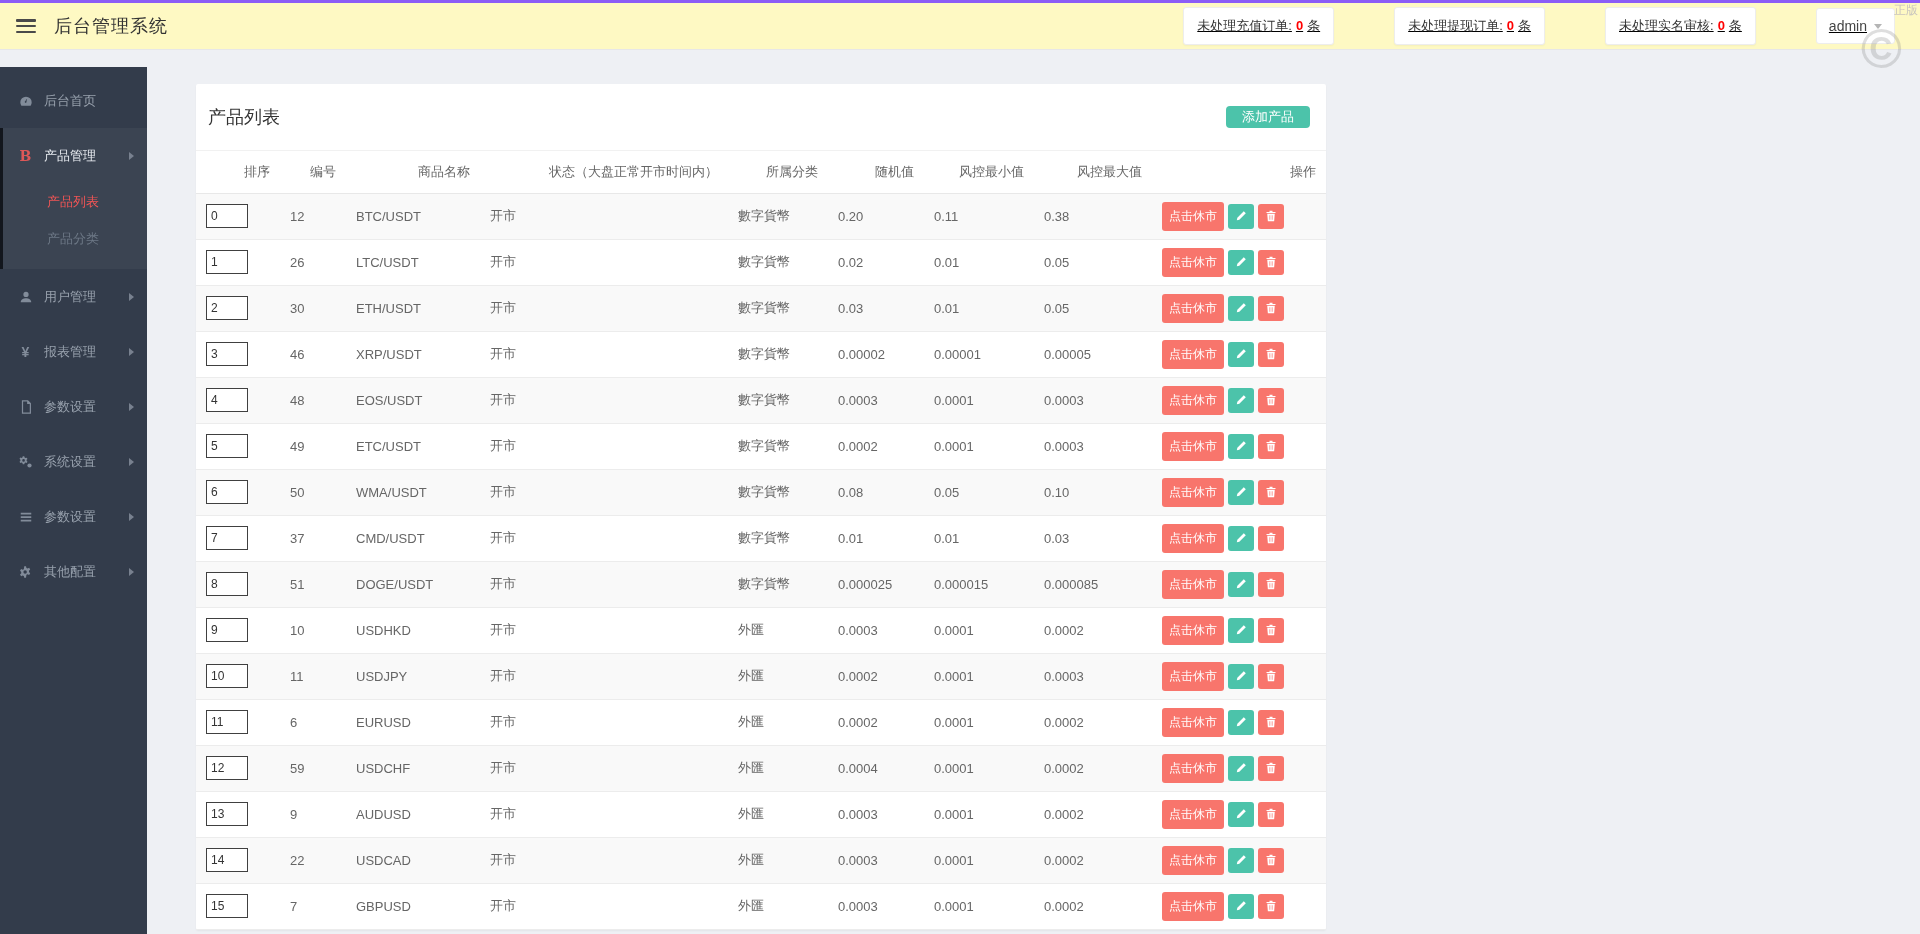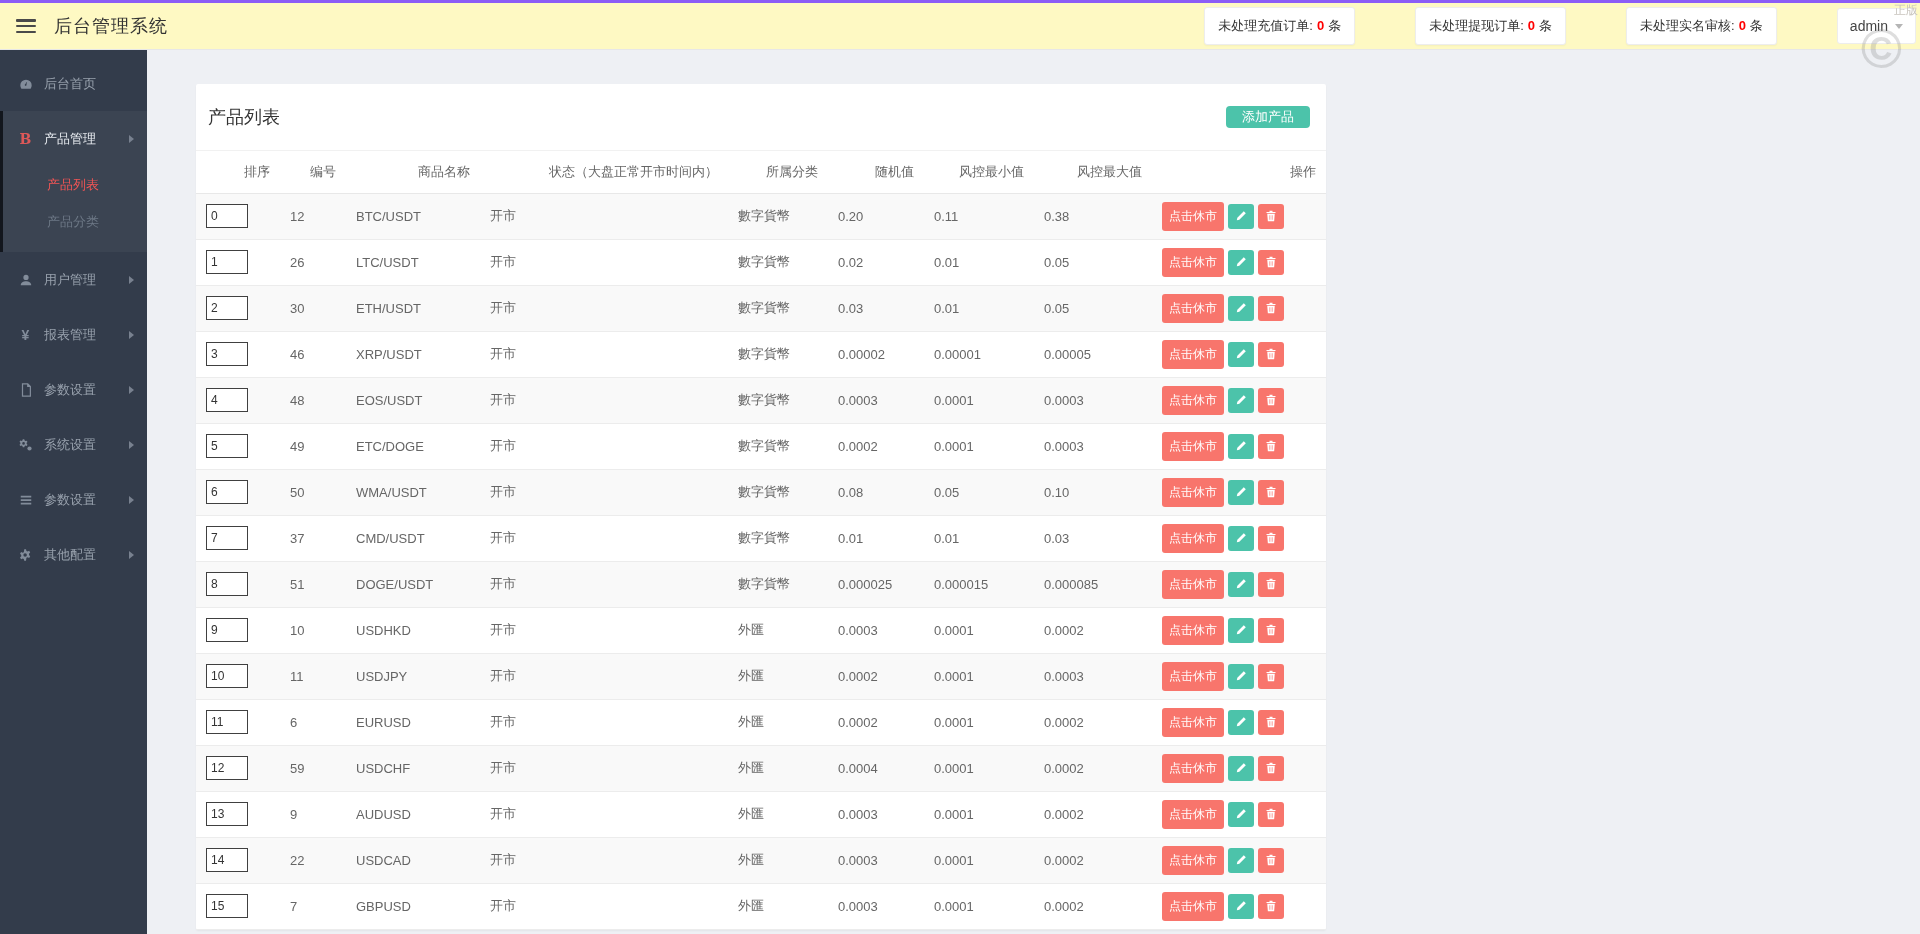--- a/index.html
+++ b/index.html
@@ -12,41 +12,41 @@
   .topbar {
     position: fixed; top: 0; left: 0; width: 1920px; height: 50px;
     background: #fef9c3; border-top: 3px solid #8b5cf6;
     border-bottom: 1px solid #e7e7e7;
     display: flex; align-items: center; z-index: 20;
   }
   .hamburger { width: 20px; height: 14px; margin-left: 16px;
     display: flex; flex-direction: column; justify-content: space-between; cursor: pointer; }
   .hamburger span { display: block; height: 2.5px; background: #4a4a4a; border-radius: 1px; }
   .app-title { margin-left: 18px; font-size: 18px; color: #333; letter-spacing: 1px; }
-  .topbar-right { margin-left: auto; display: flex; align-items: center; gap: 60px; margin-right: 4px; }
+  .topbar-right { margin-left: auto; display: flex; align-items: center; gap: 60px; margin-right: 25px; text-decoration: underline; }
   .stat-box {
     background: #fff; border: 1px solid #ededed; border-radius: 3px;
     box-shadow: 0 1px 2px rgba(0,0,0,0.04);
     padding: 9px 13px; font-size: 13px; color: #333; white-space: nowrap;
   }
   .stat-box .num { color: #ff0000; font-weight: bold; margin: 0 4px 0 4px; }
   .user-box {
     background: #fff; border: 1px solid #ededed; border-radius: 3px;
     padding: 9px 12px; font-size: 14px; color: #444;
     display: flex; align-items: center; gap: 7px; cursor: pointer;
   }
   .caret-down { width: 0; height: 0; border-left: 4px solid transparent;
     border-right: 4px solid transparent; border-top: 5px solid #b5b5b5; }
   
   .wm-text { position: fixed; top: 2px; right: 2px; font-size: 12px; color: #c9c5be; z-index: 30; }
   .wm-copy { position: fixed; top: 16px; right: 18px; font-size: 56px; color: #8a8a8a;
     opacity: 0.28; z-index: 30; font-weight: bold; pointer-events: none; }
   
   .sidebar {
-    position: fixed; top: 50px; left: 0; bottom: 0; width: 147px;
+    position: fixed; top: 67px; left: 0; bottom: 0; width: 147px;
     background: #333c4b; z-index: 10; padding-top: 6px;
   }
   .menu-item {
     height: 55px; display: flex; align-items: center;
     padding: 0 13px 0 17px; color: #98a1ad; font-size: 13px; cursor: pointer;
   }
   .mi-icon { width: 17px; margin-right: 10px; color: #828c9a; font-size: 13px;
     display: inline-flex; align-items: center; justify-content: center; }
   .mi-icon svg { width: 14px; height: 14px; fill: currentColor; }
   .mi-arrow { margin-left: auto; width: 0; height: 0;
@@ -368,21 +368,21 @@
                   <svg viewBox="0 0 16 16">
                     <path d="M6 1h4v1.5h4V4H2V2.5h4V1zM3 5h10l-.8 10H3.8L3 5zm3 2v6h1V7H6zm3 0v6h1V7H9z"></path>
                   </svg>
                 </button>
               </div>
             </td>
           </tr>
           <tr>
             <td><input class="sort-input" type="text" value="5" style=""></td>
             <td>49</td>
-            <td>ETC/DOGE</td>
+            <td>ETC/USDT</td>
             <td>开市</td>
             <td>數字貨幣</td>
             <td>0.0002</td>
             <td>0.0001</td>
             <td>0.0003</td>
             <td>
               <div class="actions">
                 <button class="btn-toggle">点击休市</button>
                 <button class="btn-sq btn-edit">
                   <svg viewBox="0 0 16 16">

